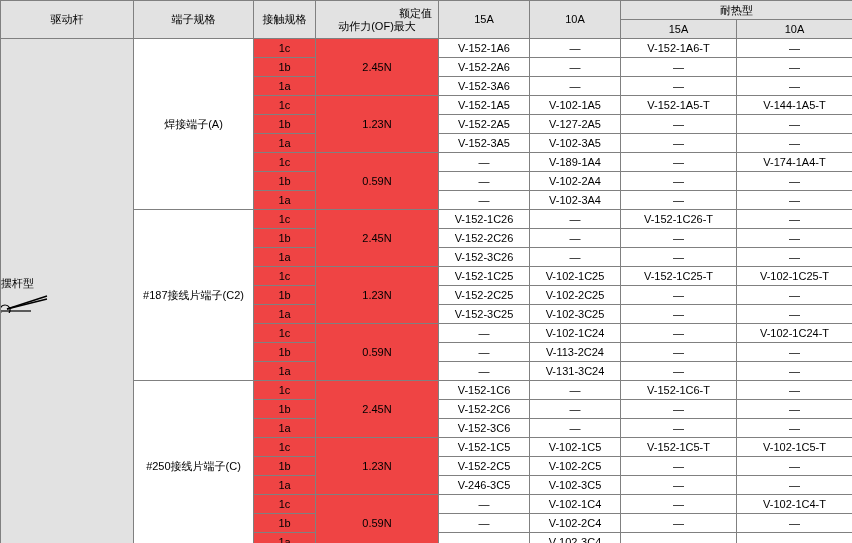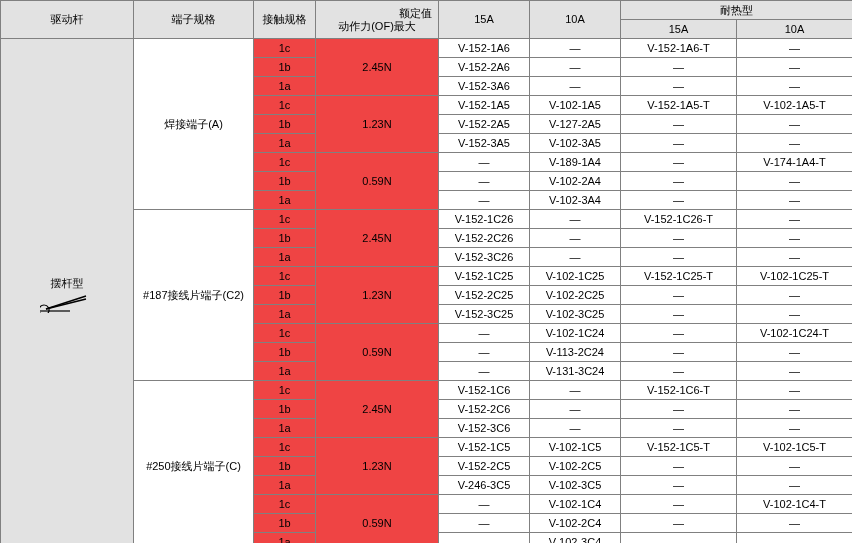--- a/index.html
+++ b/index.html
@@ -47,21 +47,21 @@
     background: #ef4444;
   }
   .lever-cell {
     background: #e2e2e2;
     vertical-align: middle;
     text-align: center;
   }
   .lever-wrap {
     display: flex;
     flex-direction: column;
-    align-items: center;
+    align-items: flex-start;
     justify-content: center;
   }
   .lever-label {
     font-size: 11px;
     margin-bottom: 2px;
   }
   .lever-svg {
     display: block;
   }
   .of-head {
@@ -139,21 +139,21 @@
           <td>—</td>
           <td>—</td>
           <td>—</td>
         </tr>
         <tr>
           <td class="grey">1c</td>
           <td class="grey" rowspan="3">1.23N</td>
           <td>V-152-1A5</td>
           <td>V-102-1A5</td>
           <td>V-152-1A5-T</td>
-          <td>V-102-1A5-T</td>
+          <td>V-144-1A5-T</td>
         </tr>
         <tr>
           <td class="grey">1b</td>
           <td>V-152-2A5</td>
           <td>V-127-2A5</td>
           <td>—</td>
           <td>—</td>
         </tr>
         <tr>
           <td class="grey">1a</td>

